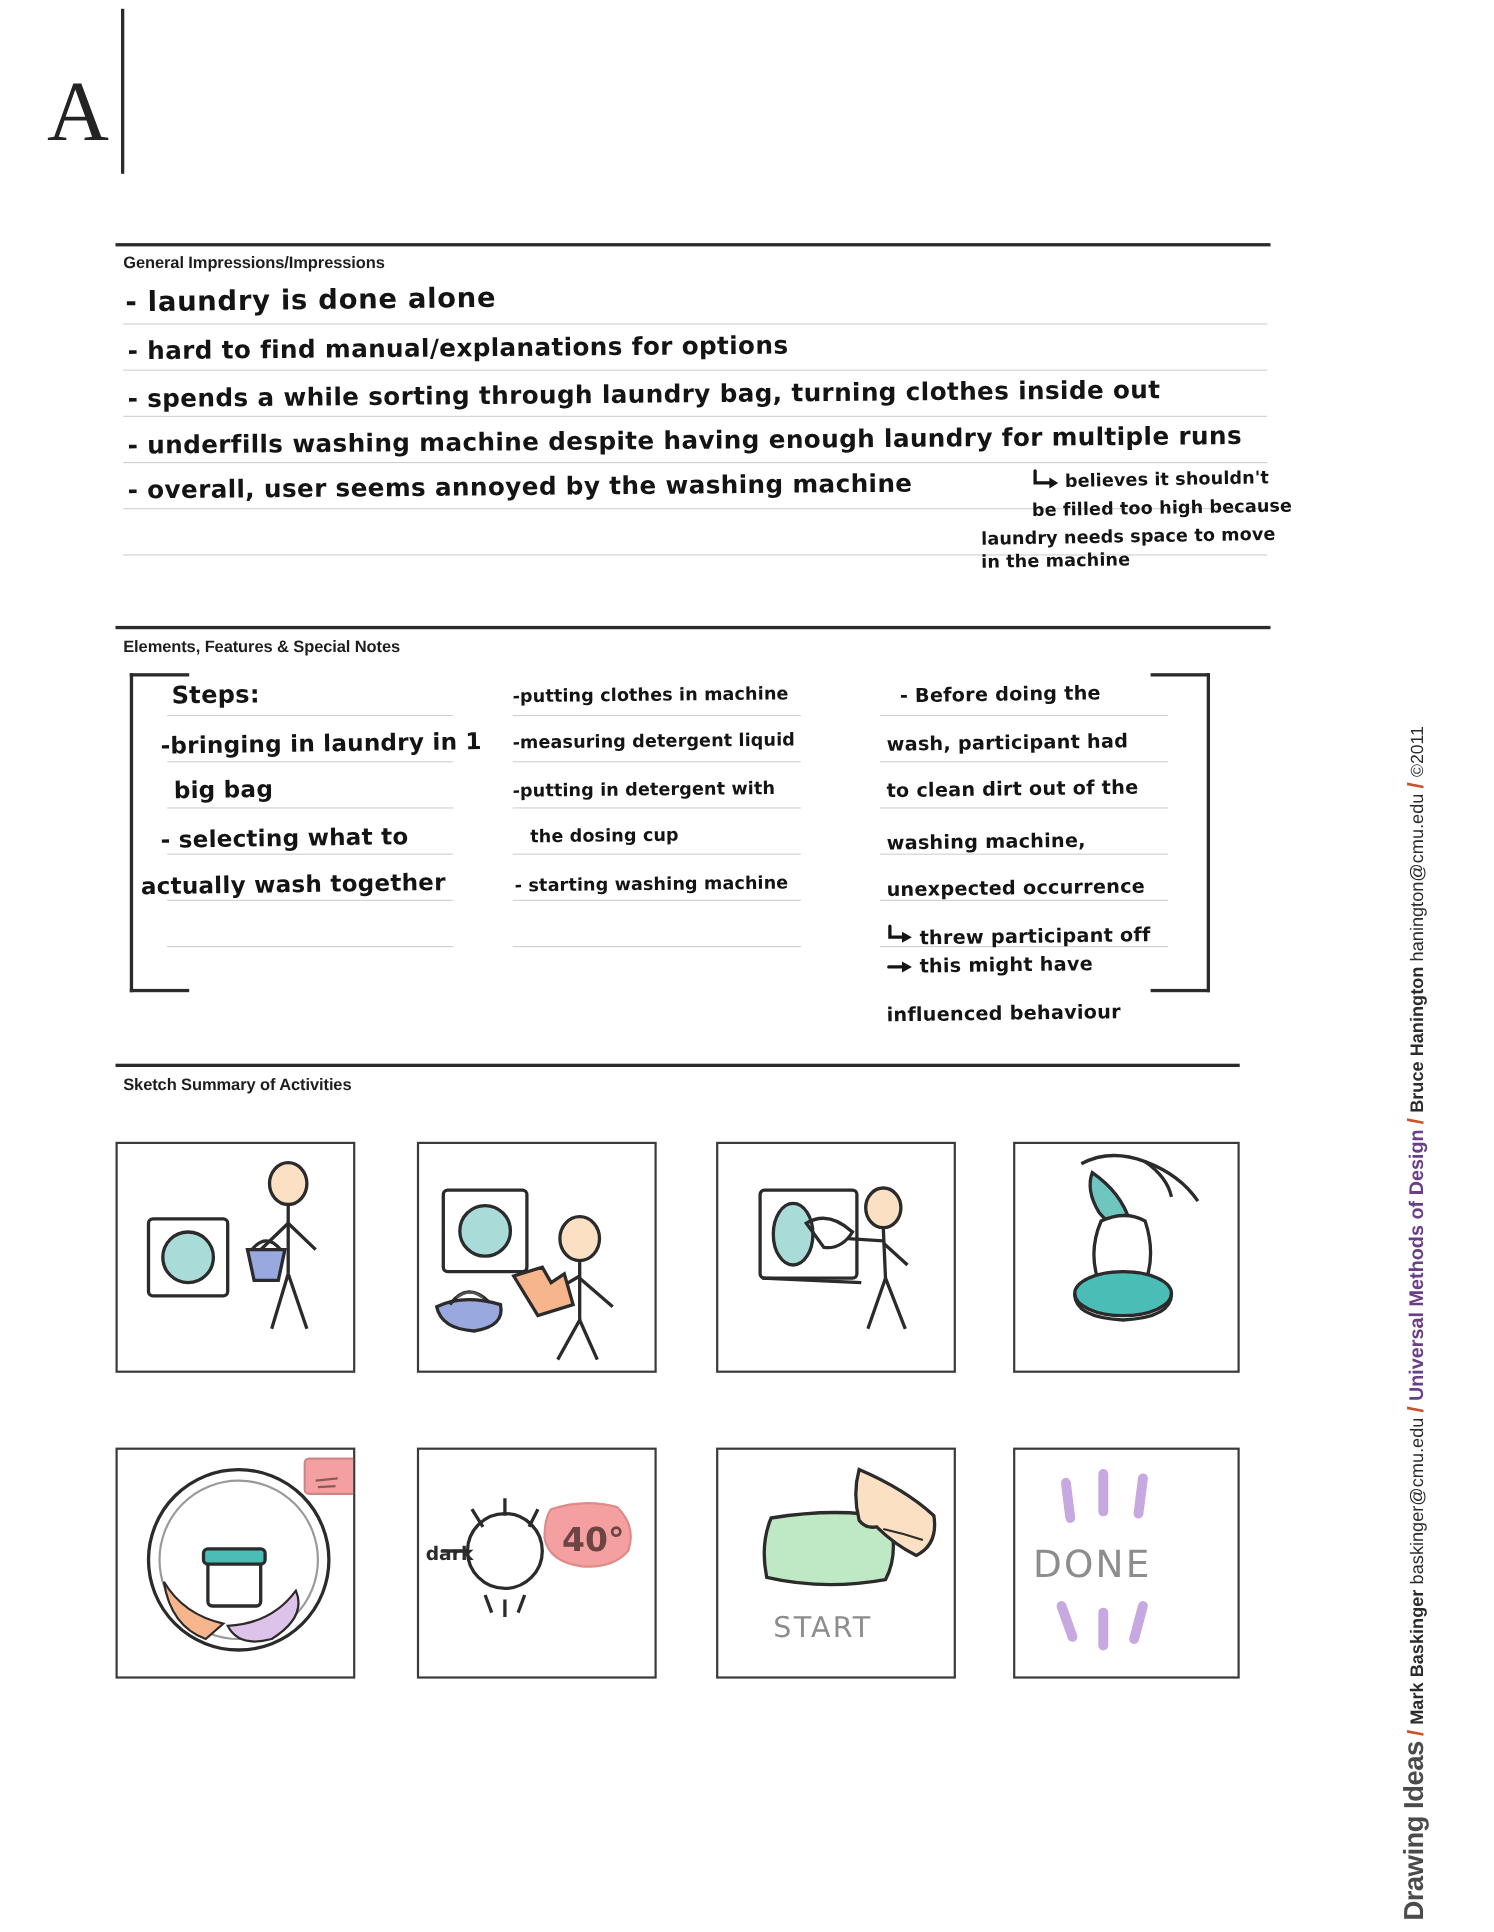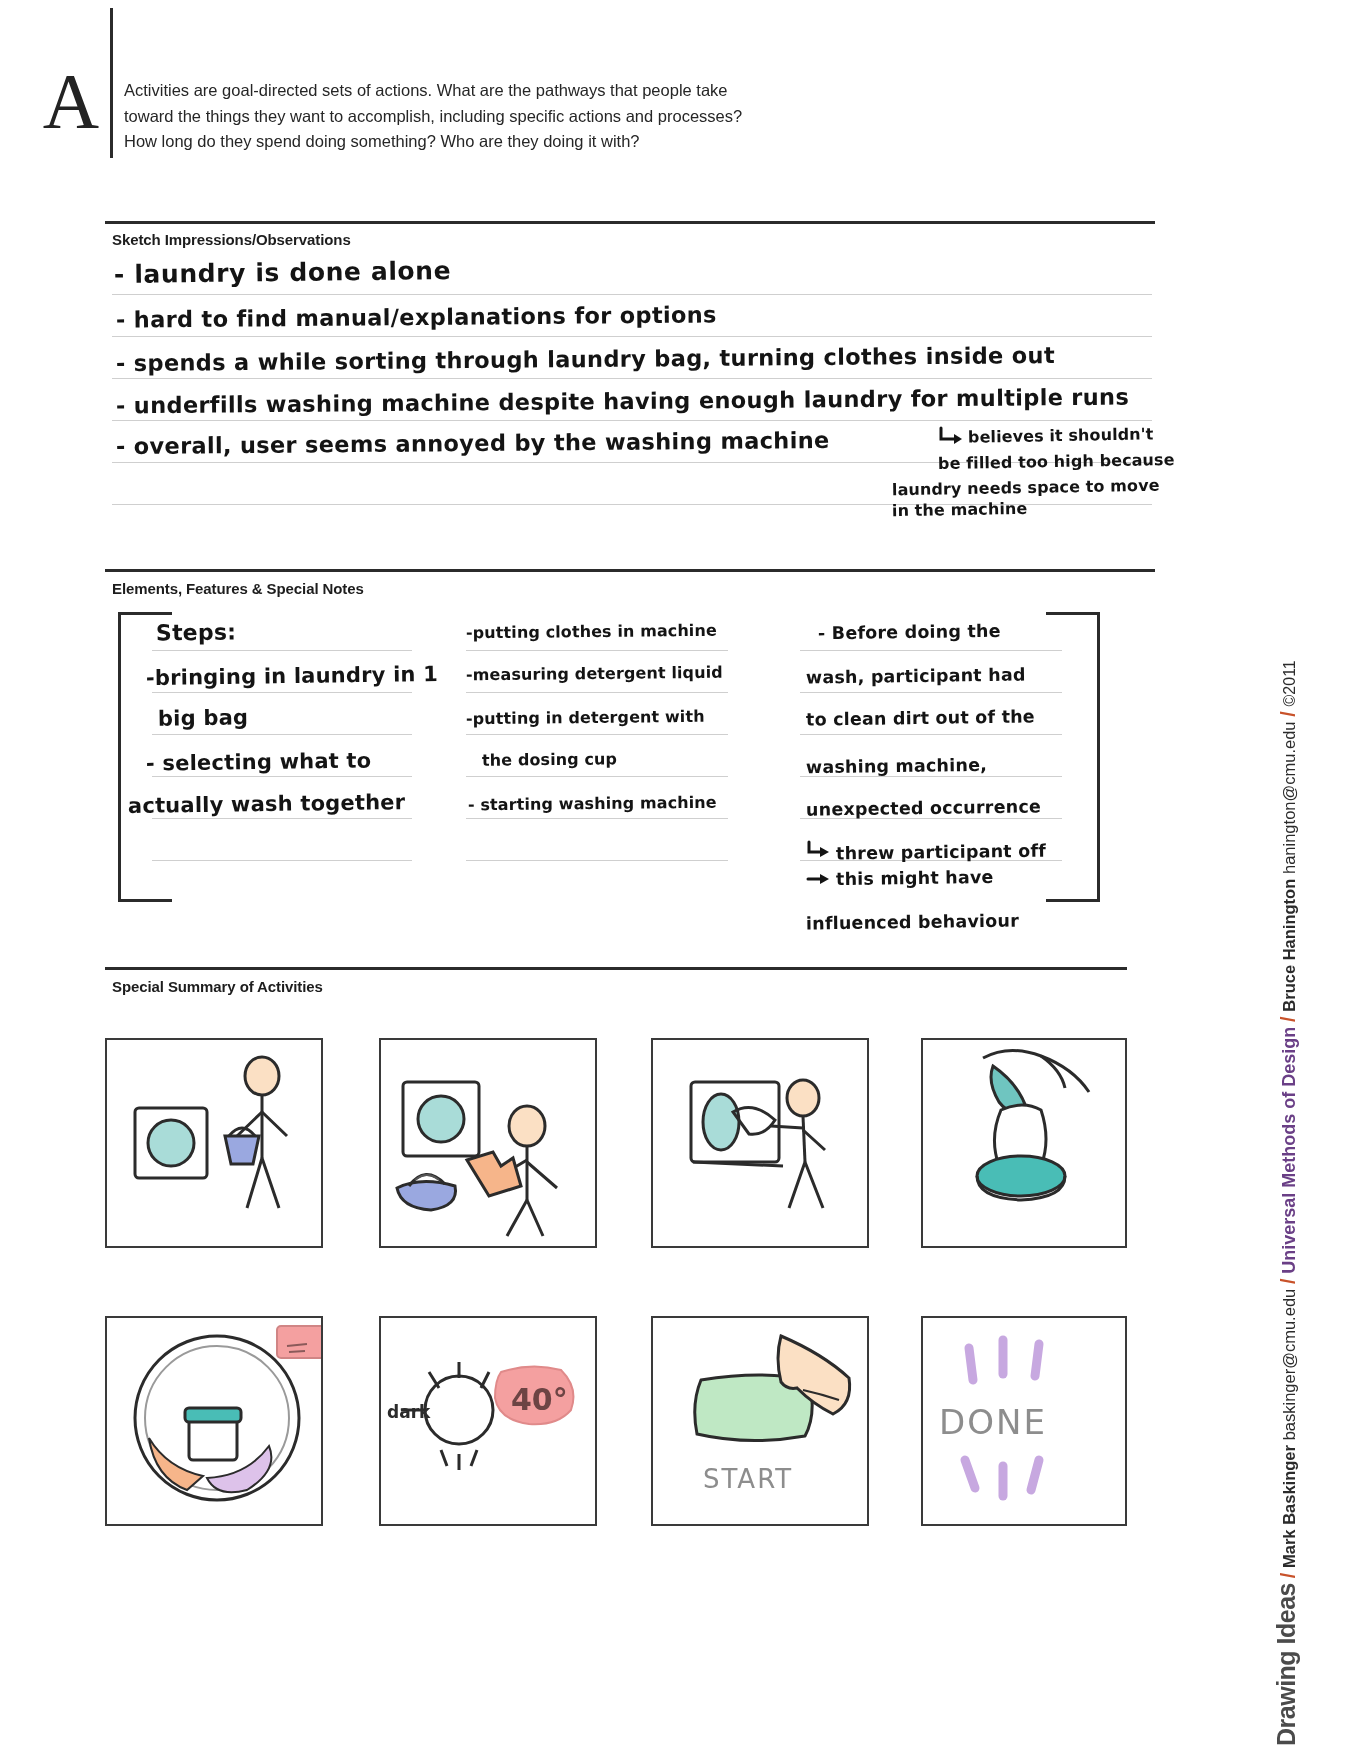--- a/index.html
+++ b/index.html
@@ -78,25 +78,24 @@
   svg { display:block; }
 </style>
 </head>
 <body>
 
 <div class="page">
 
   <div class="header">
     <div class="hdr-rule"></div>
     <div class="hdr-letter">A</div>
-    <div class="hdr-text">Activities are goal-directed sets of actions. What are the pathways that people take toward the things they want to accomplish, including specific actions and processes? How long do they spend doing something? Who are they doing it with?</div>
   </div>
 
   <div class="sect-rule" style="left:105px; top:221px; width:1050px;"></div>
-  <div class="sect-label" style="left:112px; top:231px;">Sketch Impressions/Observations</div>
+  <div class="sect-label" style="left:112px; top:231px;">General Impressions/Impressions</div>
 
   <div class="ruleline" style="left:112px; top:294px; width:1040px;"></div>
   <div class="ruleline" style="left:112px; top:336px; width:1040px;"></div>
   <div class="ruleline" style="left:112px; top:378px; width:1040px;"></div>
   <div class="ruleline" style="left:112px; top:420px; width:1040px;"></div>
   <div class="ruleline" style="left:112px; top:462px; width:1040px;"></div>
   <div class="ruleline" style="left:112px; top:504px; width:1040px;"></div>
 
   <div class="hand g1" style="left:114px; top:258px;">- laundry is done alone</div>
   <div class="hand g2" style="left:116px; top:304px;">- hard to find manual/explanations for options</div>
@@ -174,21 +173,21 @@
   <div class="hand nt" style="left:836px; top:842px;">threw participant off</div>
 
   <svg style="position:absolute; left:806px; top:872px;" width="26" height="14" viewBox="0 0 26 14">
     <path d="M2 7 L17 7" stroke="#141414" stroke-width="3" fill="none" stroke-linecap="round"></path>
     <path d="M14 2 L23 7 L14 12 Z" fill="#141414"></path>
   </svg>
   <div class="hand nt" style="left:836px; top:868px;">this might have</div>
   <div class="hand nt" style="left:806px; top:912px;">influenced  behaviour</div>
 
   <div class="sect-rule" style="left:105px; top:967px; width:1022px;"></div>
-  <div class="sect-label" style="left:112px; top:978px;">Special Summary of Activities</div>
+  <div class="sect-label" style="left:112px; top:978px;">Sketch Summary of Activities</div>
 
   <div class="frame" style="left:105px; top:1038px; width:218px; height:210px;">
     <svg width="214" height="206" viewBox="0 0 214 206">
       <rect x="28" y="68" width="72" height="70" rx="4" fill="none" stroke="#2b2b2b" stroke-width="3"></rect>
       <circle cx="64" cy="103" r="23" fill="#a9dcd8" stroke="#2b2b2b" stroke-width="3"></circle>
       <ellipse cx="155" cy="36" rx="17" ry="19" fill="#fbe0c4" stroke="#2b2b2b" stroke-width="3"></ellipse>
       <path d="M155 56 L155 118" stroke="#2b2b2b" stroke-width="3" fill="none"></path>
       <path d="M155 72 L128 98 M155 72 L180 96" stroke="#2b2b2b" stroke-width="3" fill="none"></path>
       <path d="M155 118 L140 168 M155 118 L172 168" stroke="#2b2b2b" stroke-width="3" fill="none"></path>
       <path d="M118 96 L152 96 L146 124 L124 124 Z" fill="#9aa8e0" stroke="#2b2b2b" stroke-width="3"></path>

